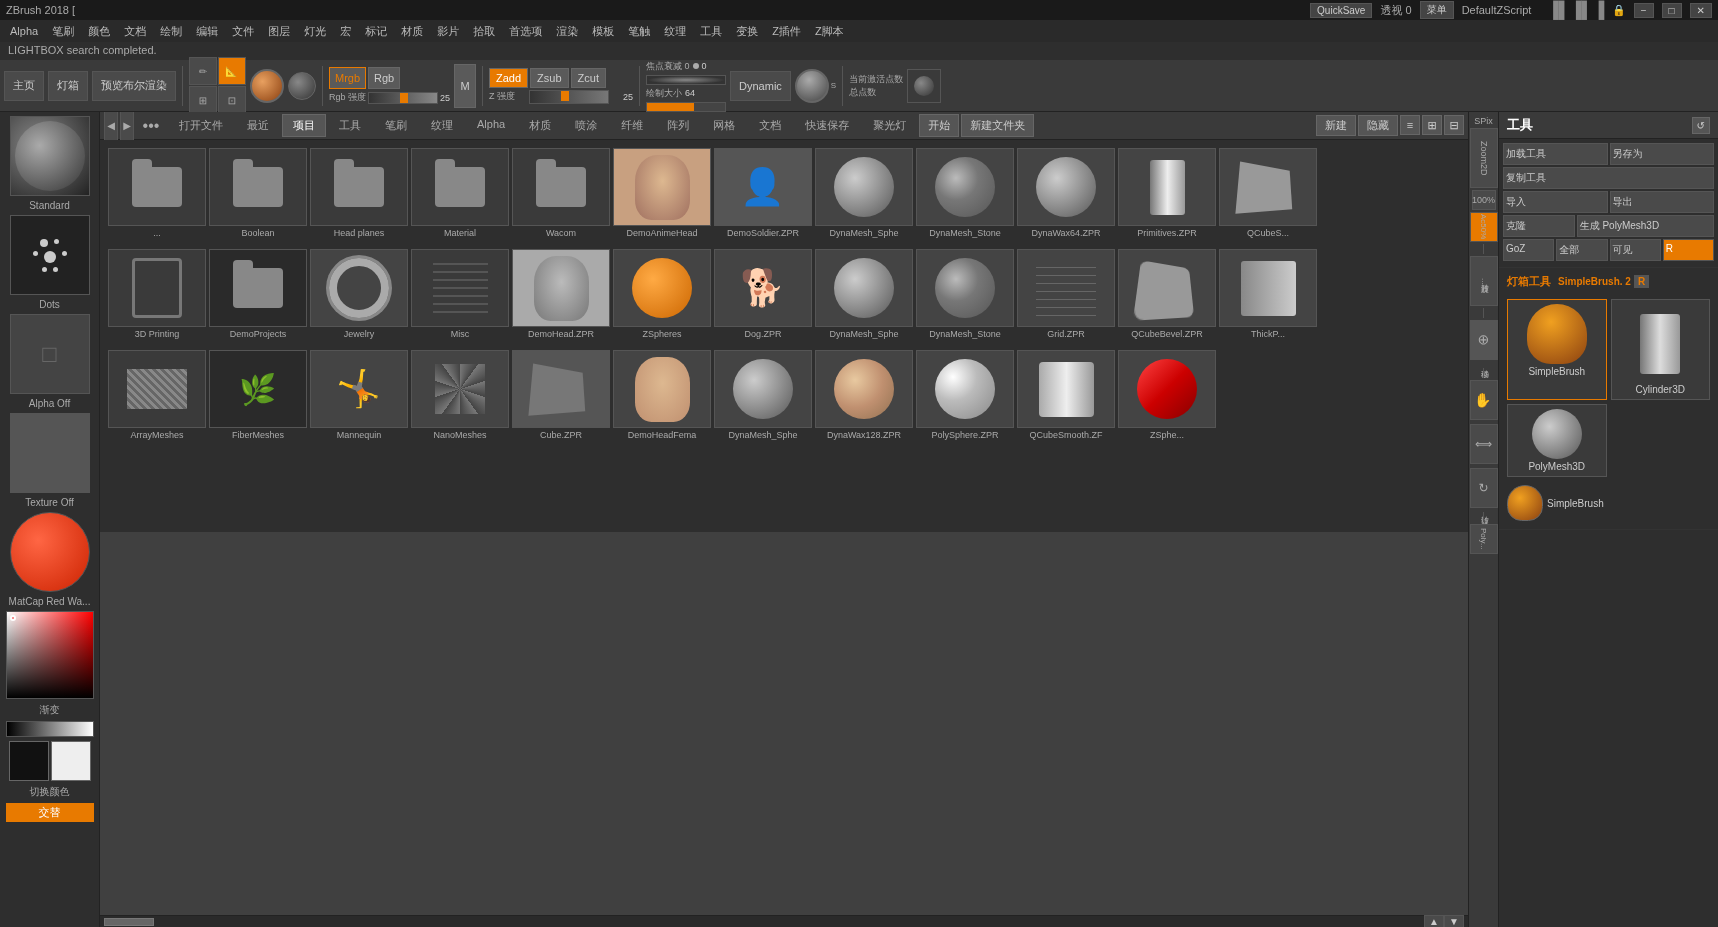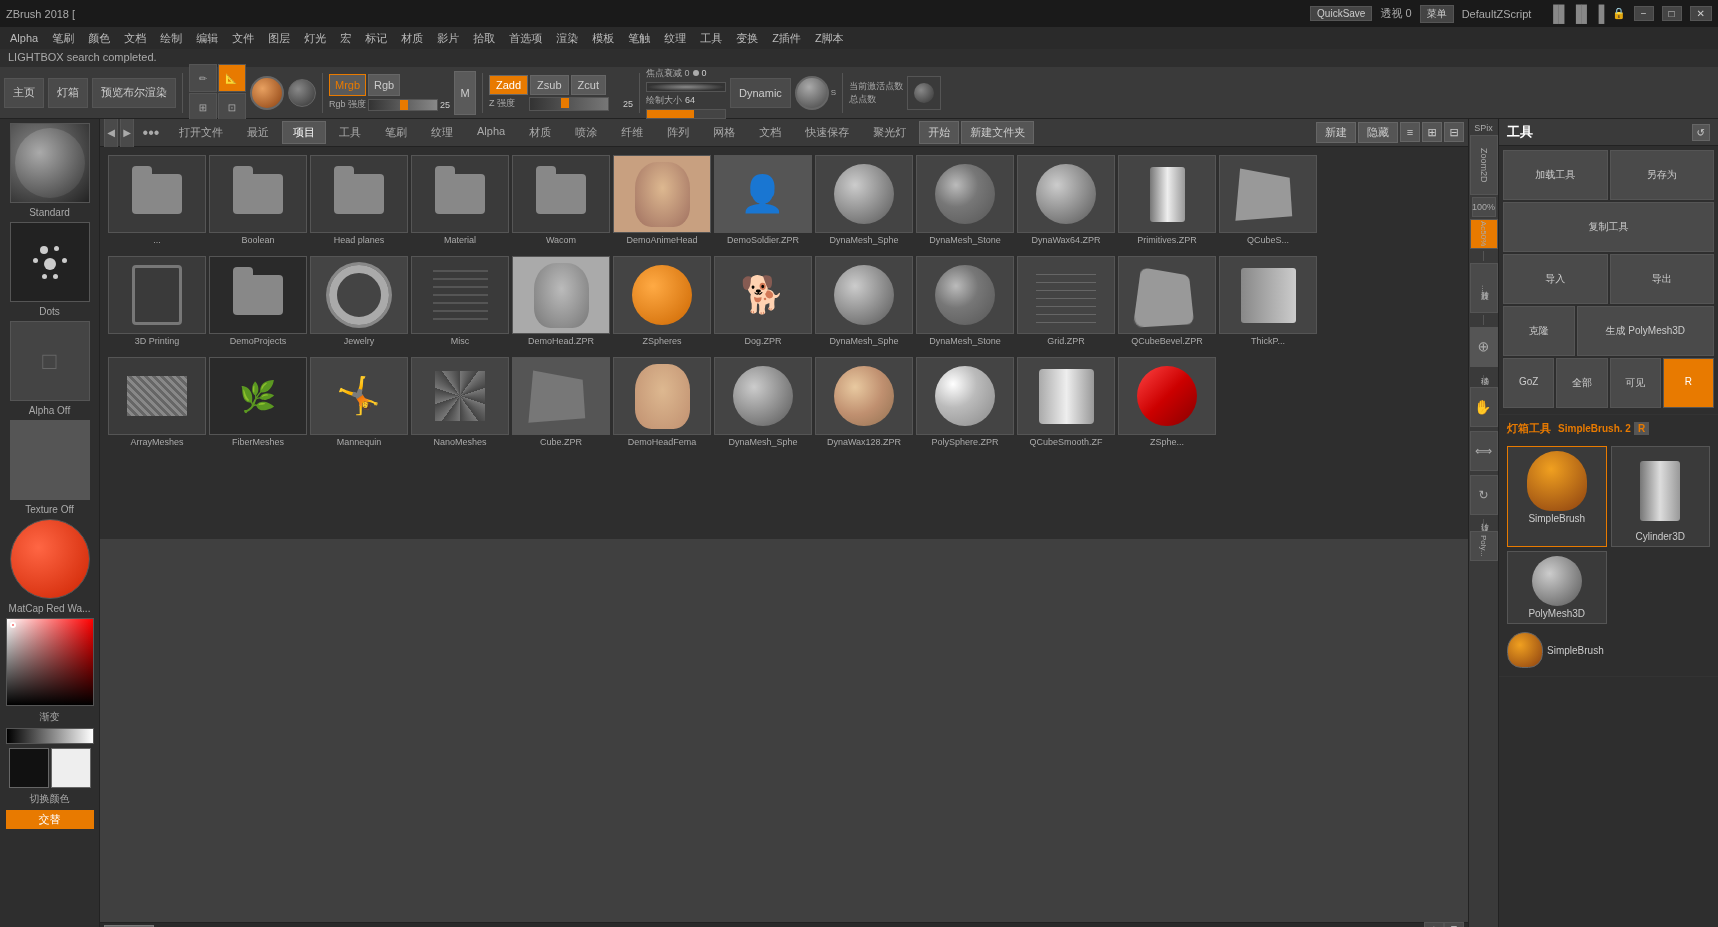--- a/index.html
+++ b/index.html
@@ -9,21 +9,21 @@
       background: #3a3a3a;
       font-family: Arial, sans-serif;
       font-size: 11px;
       color: #ccc;
       overflow: hidden;
     }
 
     
     #title-bar {
       background: #1a1a1a;
-      height: 27px;
+      height: 20px;
       display: flex;
       align-items: center;
       padding: 0 6px;
       justify-content: space-between;
     }
     #title-bar-left { color: #aaa; font-size: 11px; }
     #title-bar-right { display: flex; gap: 8px; align-items: center; color: #aaa; font-size: 11px; }
     .title-btn { 
       background: #444; border: 1px solid #555; color: #ccc; 
       padding: 1px 6px; font-size: 10px; cursor: pointer;
@@ -319,24 +319,23 @@
     .right-btn-row {
       display: flex;
       gap: 2px;
       margin-bottom: 2px;
     }
     .right-btn {
       flex: 1;
       background: #4a4a4a;
       border: 1px solid #555;
       color: #ccc;
-      padding: 17px 2px;
+      padding: 3px 2px;
       font-size: 10px;
       cursor: pointer;
-      text-align: center;
     }
     .right-btn.wide { flex: 2; }
 
     
     .simple-brush-icon {
       width: 60px;
       height: 60px;
       background: radial-gradient(circle at 40% 30%, #f0a020, #8b4010);
       border-radius: 50% 50% 40% 40%;
       margin: 0 auto;

